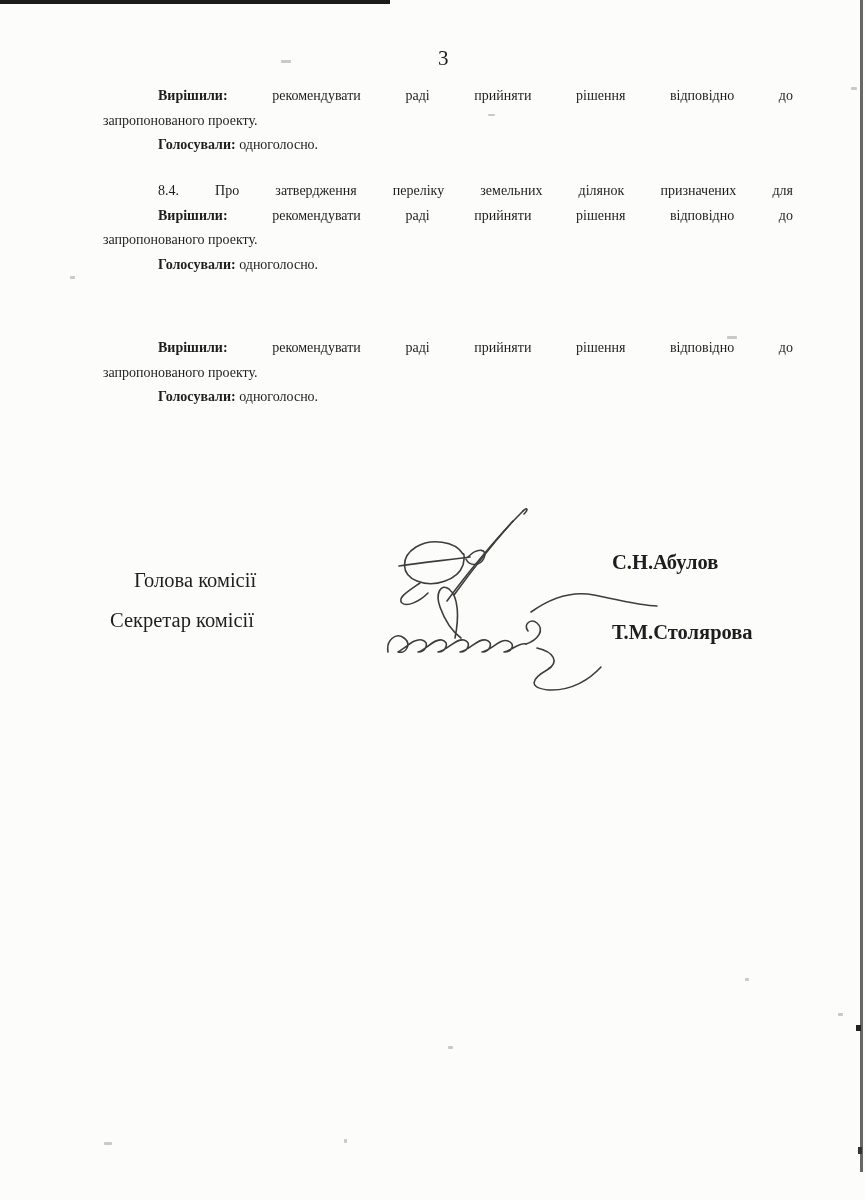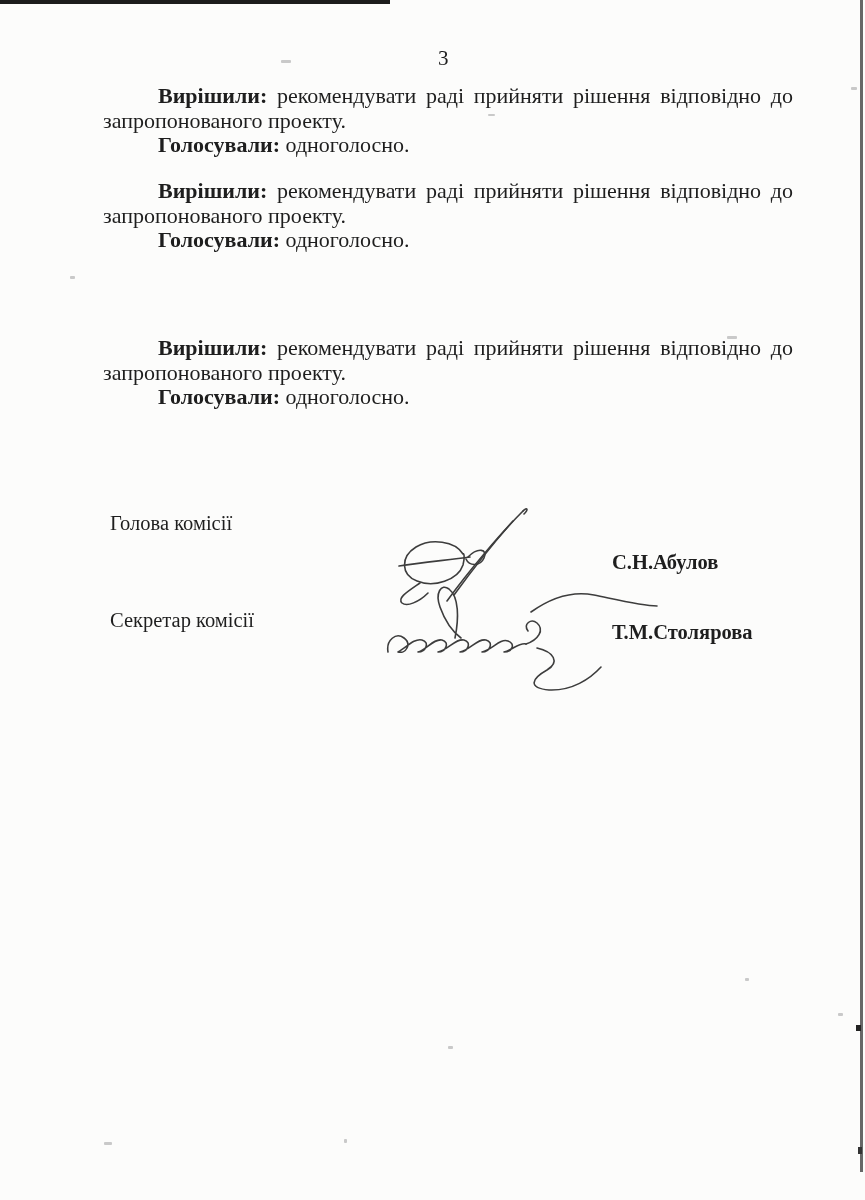--- a/index.html
+++ b/index.html
@@ -10,27 +10,27 @@
     color:#1e1e1e;
   }
   
   .pagenum{position:absolute;left:438px;top:46px;font-size:21px;}
   
   .doc{position:absolute;left:103px;top:0;width:690px;}
   .block{position:absolute;left:0;width:690px;}
   .block-1{top:84px;}
   .block-2{top:179px;}
   .block-3{top:336px;}
-  .line{font-size:22px;line-height:24.6px;text-align:left;}
+  .line{font-size:14px;line-height:24.6px;text-align:left;}
   .line.just{text-align:justify;text-align-last:justify;}
   .line.indent{padding-left:55px;}
   .line .b{font-weight:bold;}
   
   .sig-label{position:absolute;left:110px;font-size:20.5px;}
-  .sig-label.row1{top:512px;}
+  .sig-label.row1{top:569px;margin-left:24px;}
   .sig-label.row2{top:609px;}
   .sig-name{position:absolute;left:612px;font-size:20.5px;font-weight:bold;margin-top:14px;}
   .sig-name.row1{top:537px;}
   .sig-name.row2{top:607px;}
   
   .sig-svg{position:absolute;left:0;top:0;width:865px;height:1200px;pointer-events:none;}
   .sig-svg path{fill:none;stroke:#3d3d3d;stroke-width:1.6;stroke-linecap:round;stroke-linejoin:round;}
   
   .art{position:absolute;}
   .art-topbar{left:0;top:0;width:390px;height:4px;background:#1c1c1c;}
@@ -61,20 +61,21 @@
 
   <div class="pagenum">3</div>
 
   <div class="doc">
       <div class="block block-1">
         <div class="line indent just"><span class="b">Вирішили:</span><span> рекомендувати раді прийняти рішення відповідно до</span></div>
         <div class="line"><span>запропонованого проекту.</span></div>
         <div class="line indent"><span class="b">Голосували:</span><span> одноголосно.</span></div>
       </div>
       <div class="block block-2">
+        <div class="line indent just"><span>8.4. Про затвердження переліку земельних ділянок призначених для</span></div>
         <div class="line indent just"><span class="b">Вирішили:</span><span> рекомендувати раді прийняти рішення відповідно до</span></div>
         <div class="line"><span>запропонованого проекту.</span></div>
         <div class="line indent"><span class="b">Голосували:</span><span> одноголосно.</span></div>
       </div>
       <div class="block block-3">
         <div class="line indent just"><span class="b">Вирішили:</span><span> рекомендувати раді прийняти рішення відповідно до</span></div>
         <div class="line"><span>запропонованого проекту.</span></div>
         <div class="line indent"><span class="b">Голосували:</span><span> одноголосно.</span></div>
       </div>
     </div>

